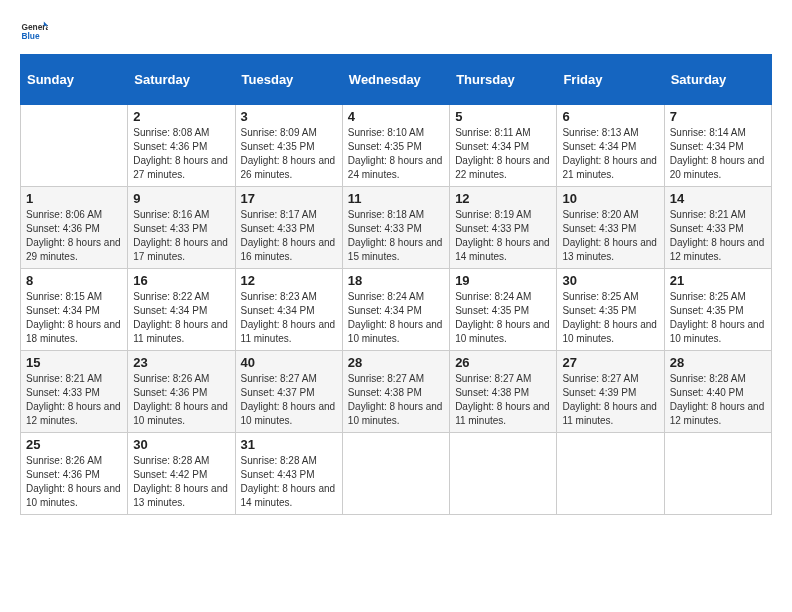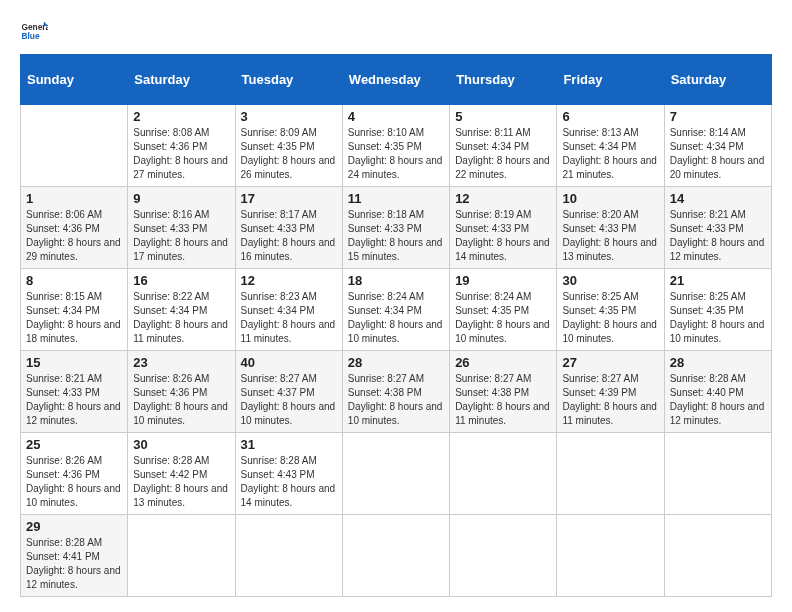--- a/index.html
+++ b/index.html
@@ -251,27 +251,15 @@
       </td>
           <td>
         <span class="day-number">31</span>
         <span class="day-detail">Sunrise: 8:28 AM<br>Sunset: 4:43 PM<br>Daylight: 8 hours and 14 minutes.</span>
       </td>
           <td class="empty-cell"></td>
           <td class="empty-cell"></td>
           <td class="empty-cell"></td>
           <td class="empty-cell"></td>
         </tr>
-        <tr>
-          <td>
-        <span class="day-number">29</span>
-        <span class="day-detail">Sunrise: 8:28 AM<br>Sunset: 4:41 PM<br>Daylight: 8 hours and 12 minutes.</span>
-      </td>
-          <td class="empty-cell"></td>
-          <td class="empty-cell"></td>
-          <td class="empty-cell"></td>
-          <td class="empty-cell"></td>
-          <td class="empty-cell"></td>
-          <td class="empty-cell"></td>
-        </tr>
       </tbody>
   </table>
 </div>
 
 </body></html>

